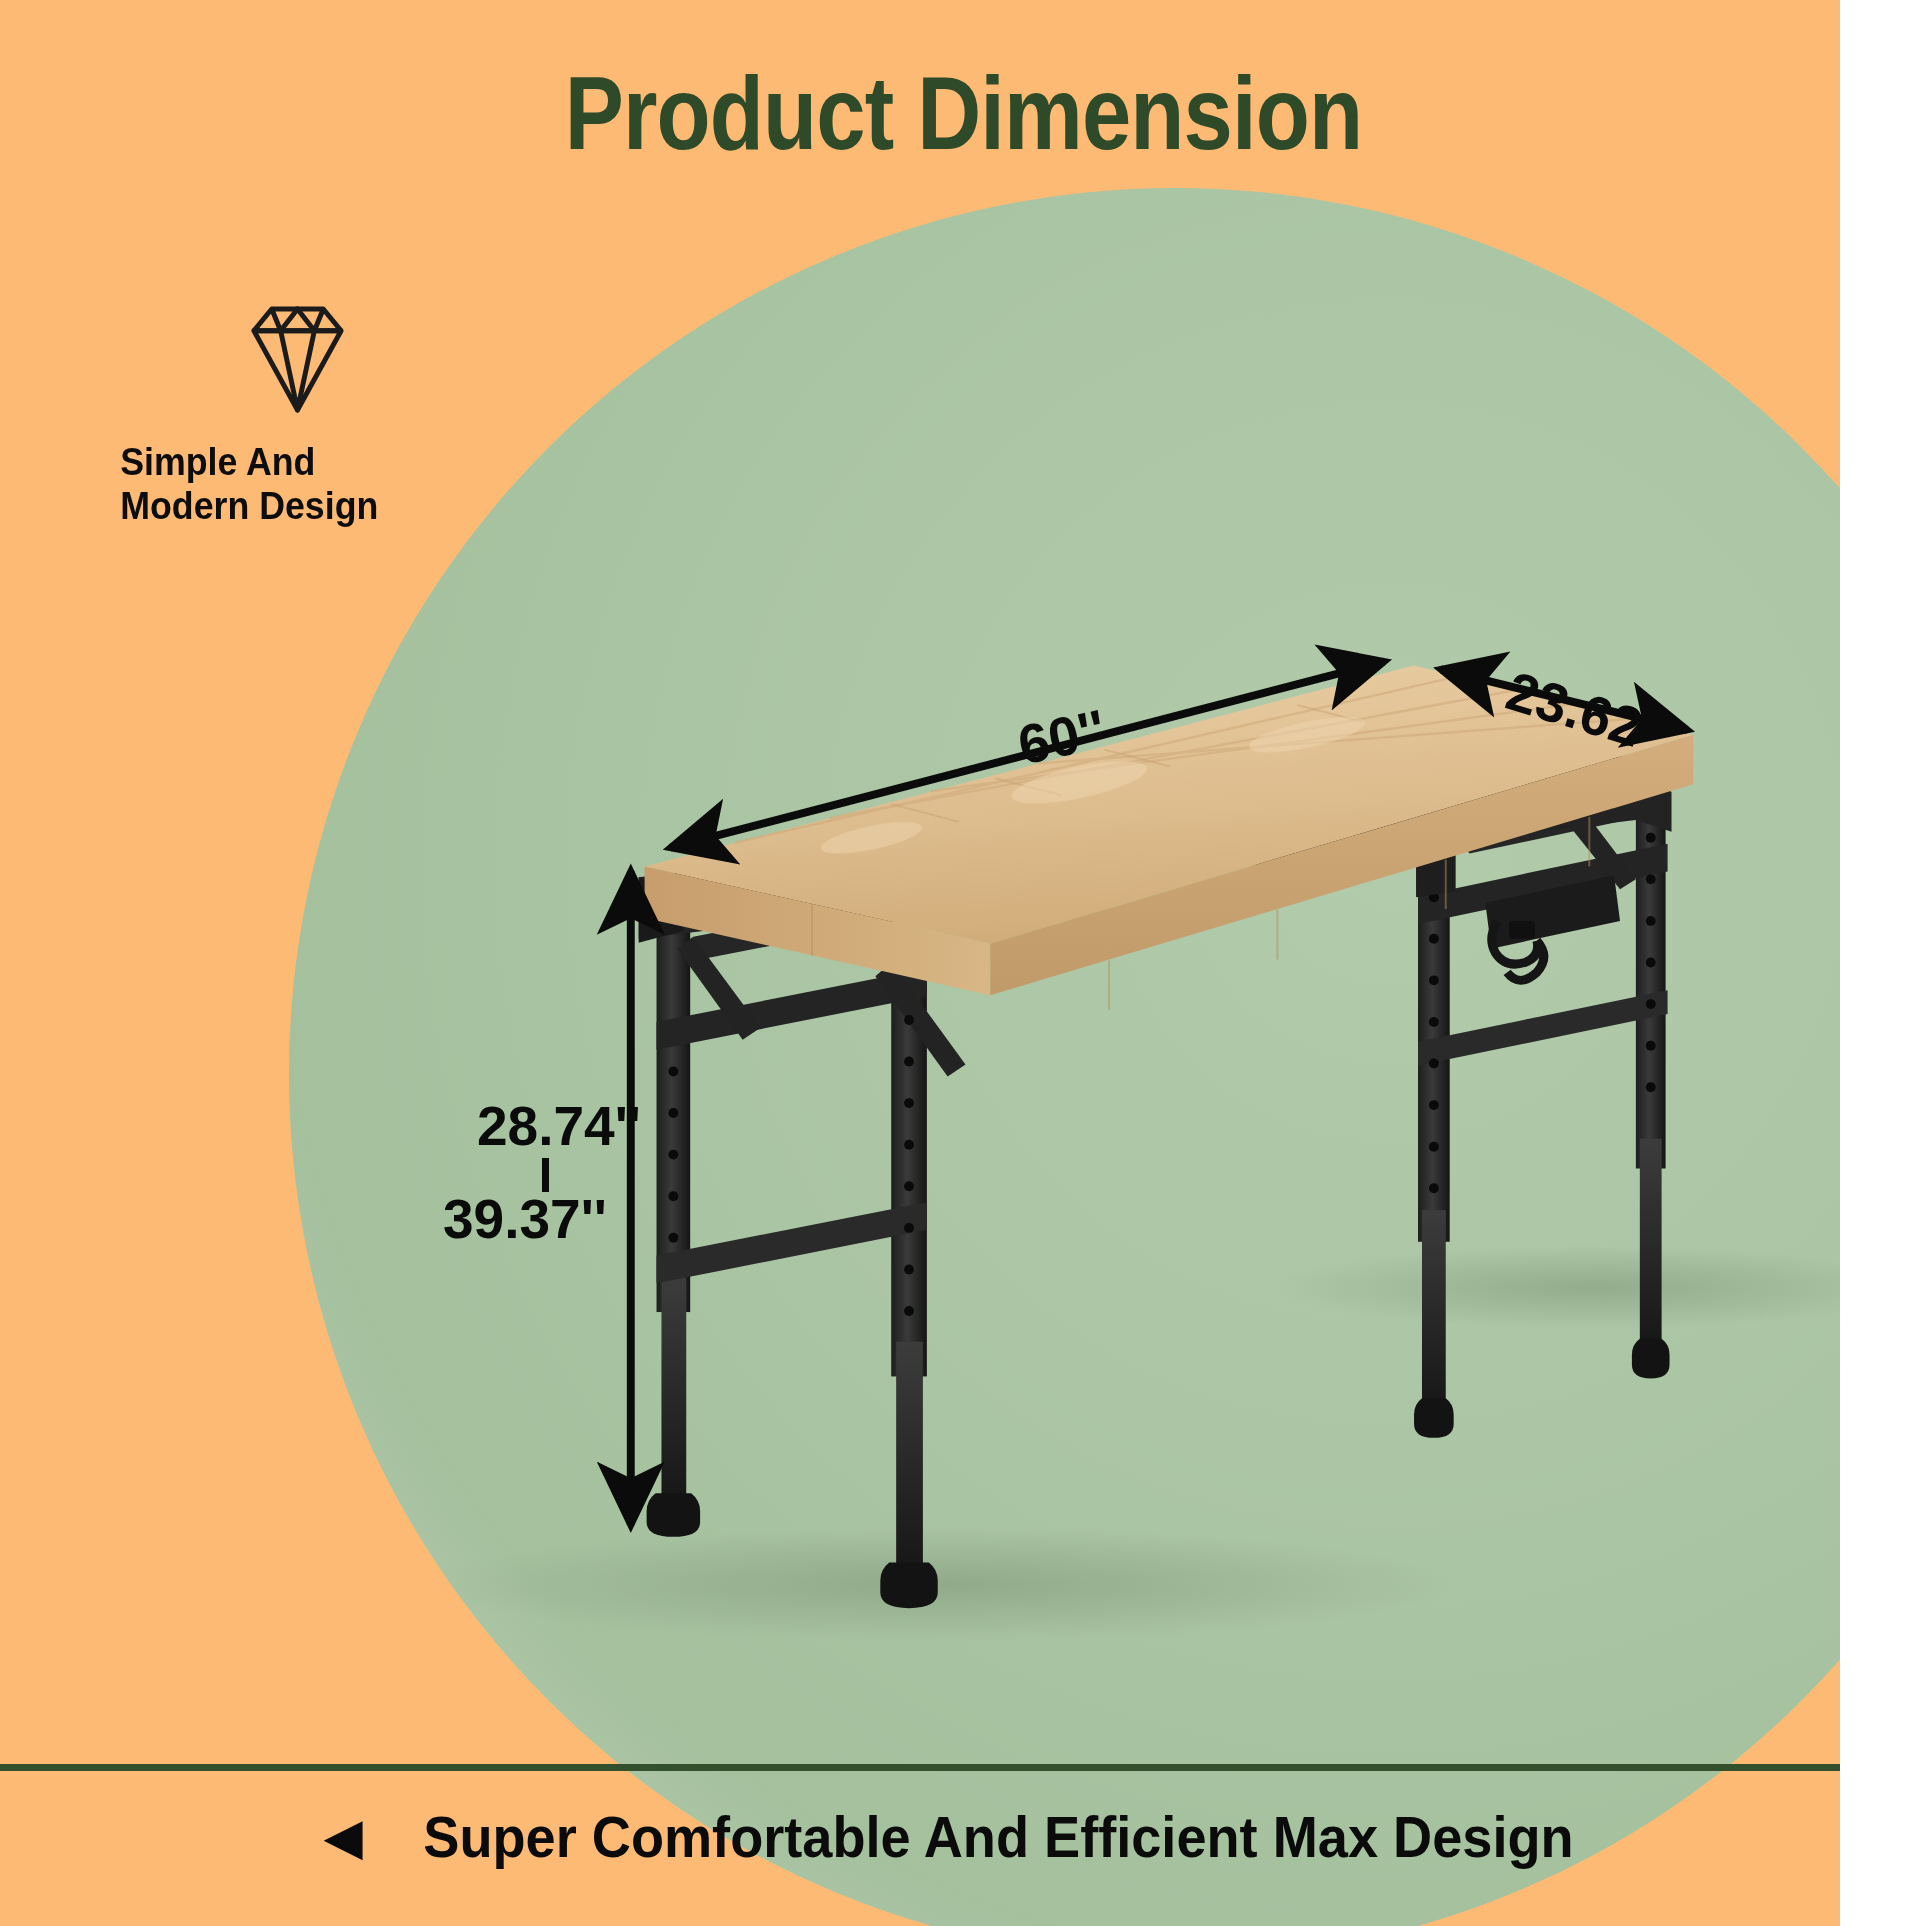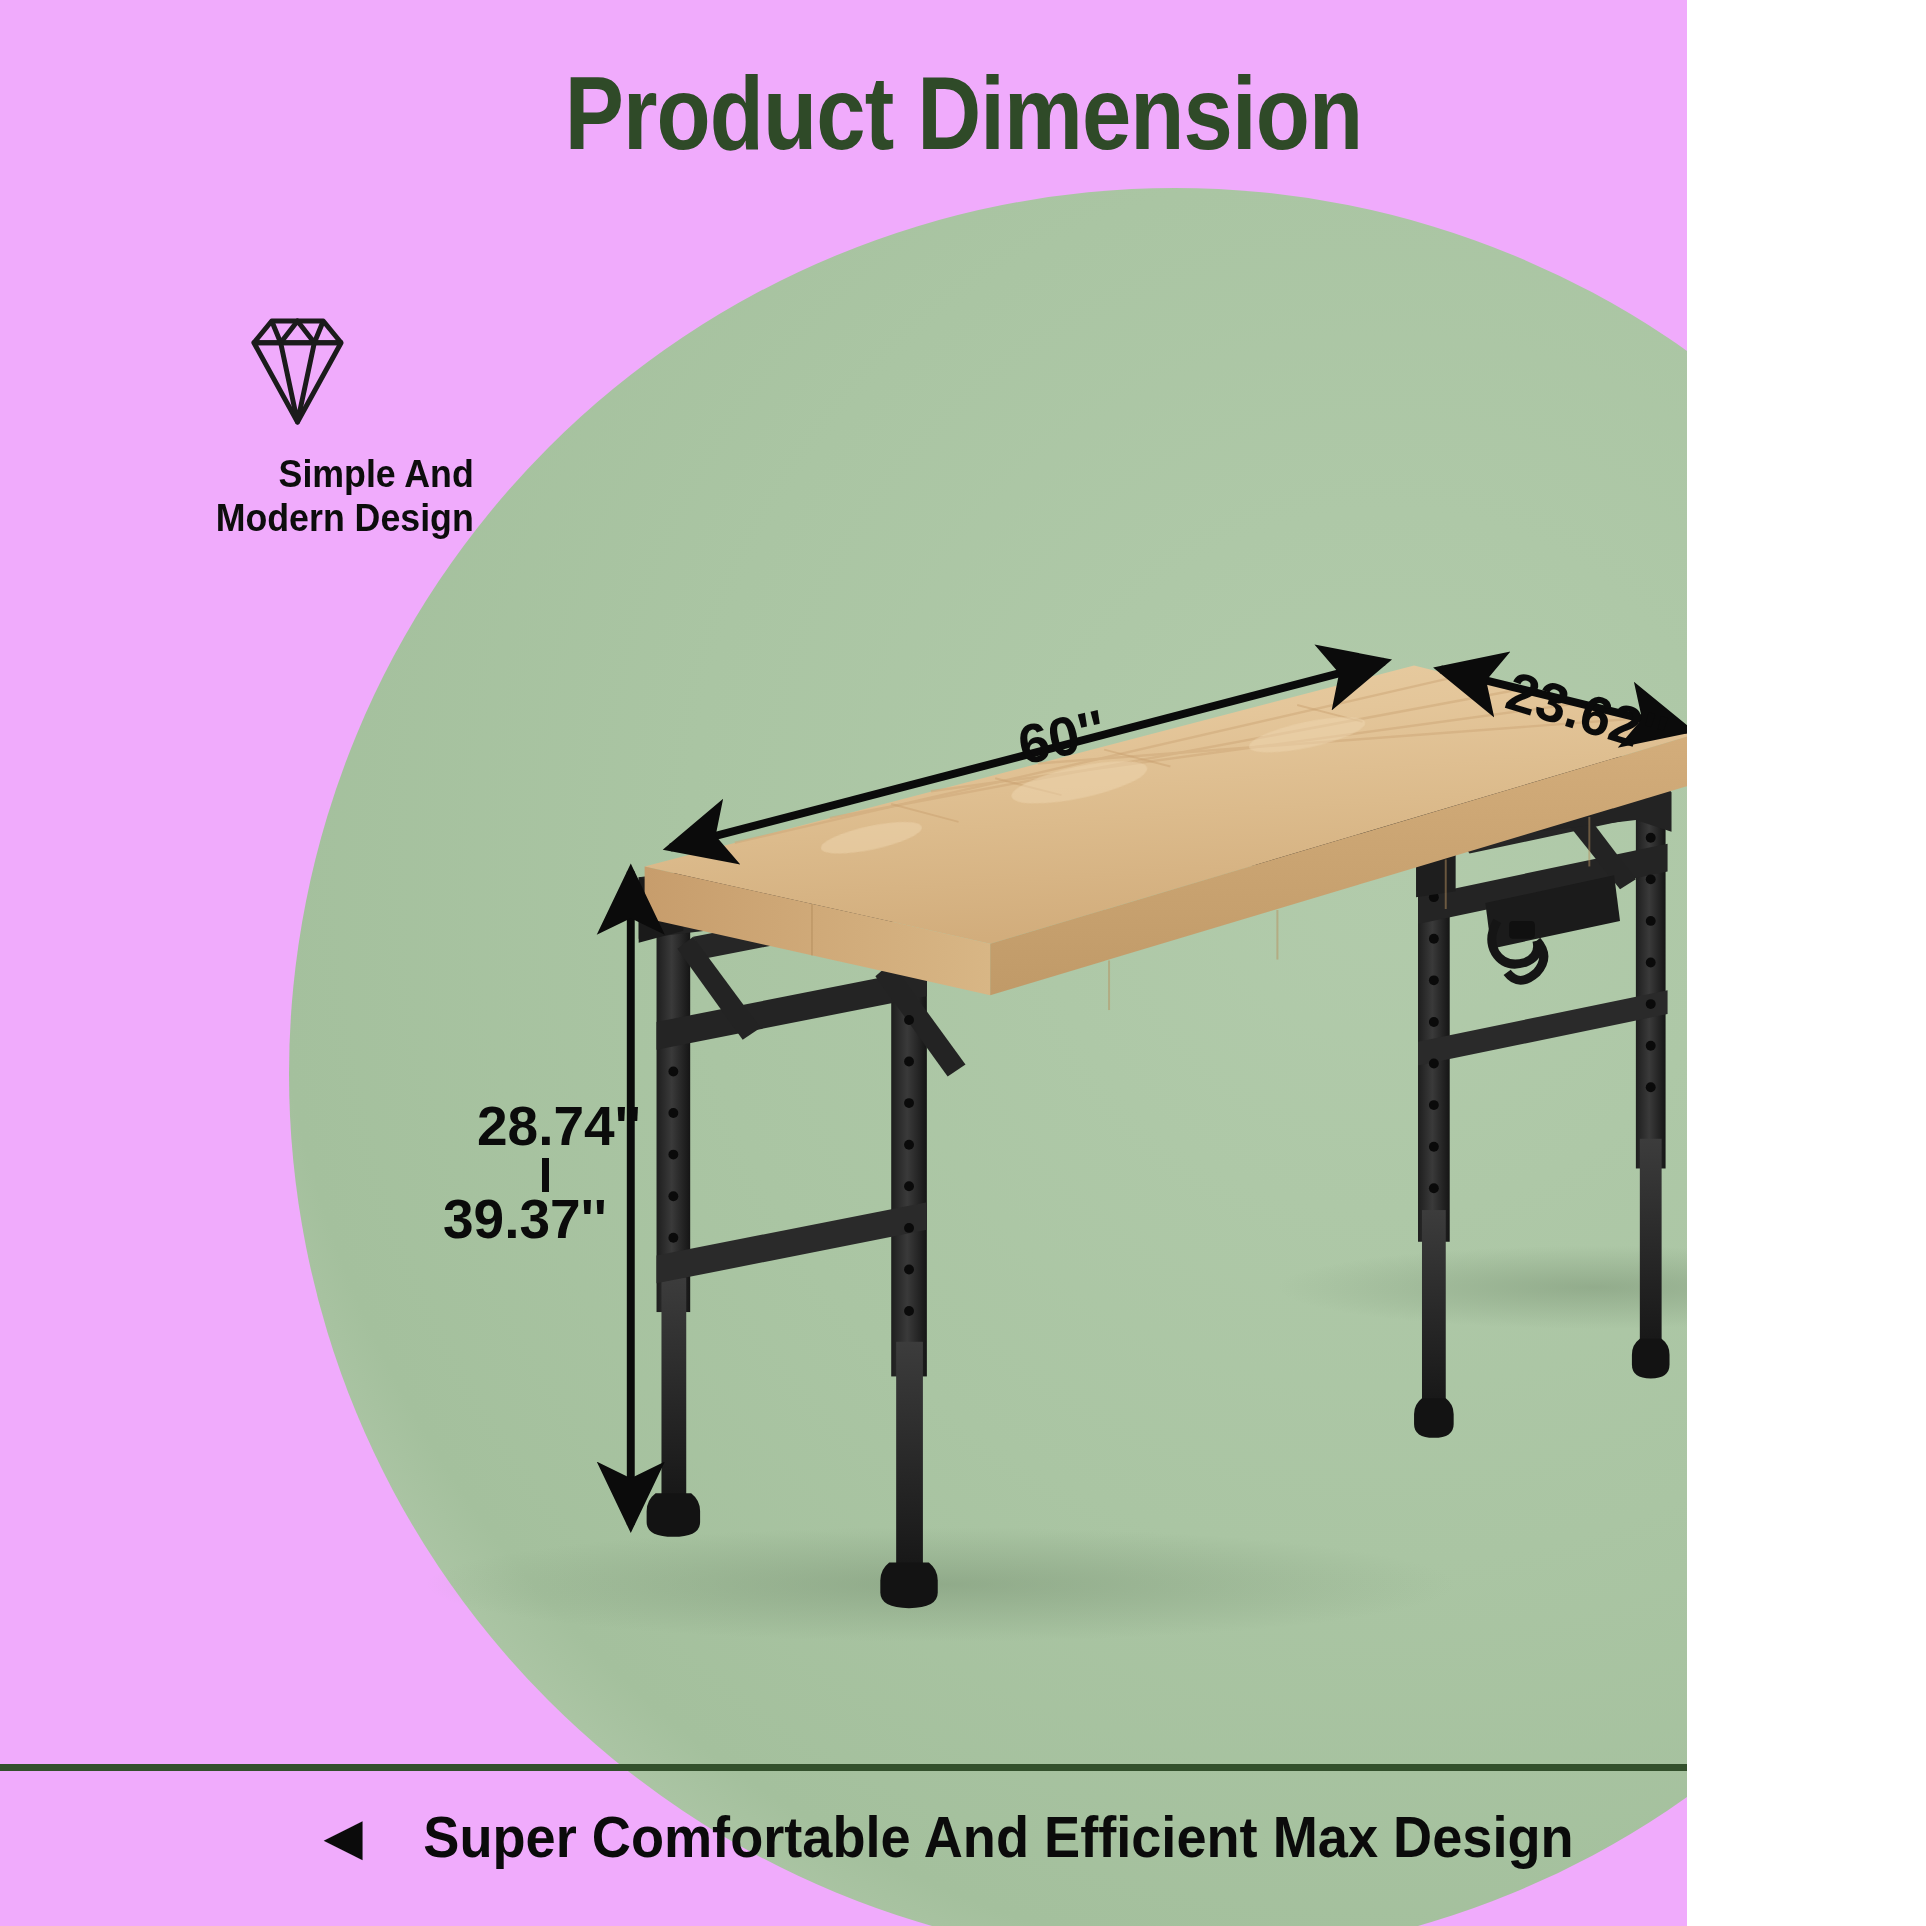--- a/index.html
+++ b/index.html
@@ -2,23 +2,23 @@
 <html><head>
 <meta charset="utf-8">
 <style>
   html, body {
     margin: 0;
     padding: 0;
     background: #ffffff;
   }
   .page {
     position: relative;
-    width: 1687px;
+    width: 1840px;
     height: 1927px;
-    background: #f0abfc;
+    background: #fdba74;
     overflow: hidden;
     font-family: "Liberation Sans", sans-serif;
   }
 
   
   .green-circle {
     position: absolute;
     left: 289px;
     top: 188px;
     width: 1772px;
@@ -52,22 +52,22 @@
   
   .features {
     position: absolute;
     left: 109px;
     top: 297px;
     width: 1089px;
     height: 257px;
   }
   .feature {
     position: absolute;
-    top: 12px;
-    text-align: right;
+    top: 0;
+    text-align: left;
   }
   .feature-ico {
     height: 117px;
     display: flex;
     align-items: flex-end;
     justify-content: center;
   }
   .feature-label {
     margin-top: 26px;
     color: #0d0d0d;

